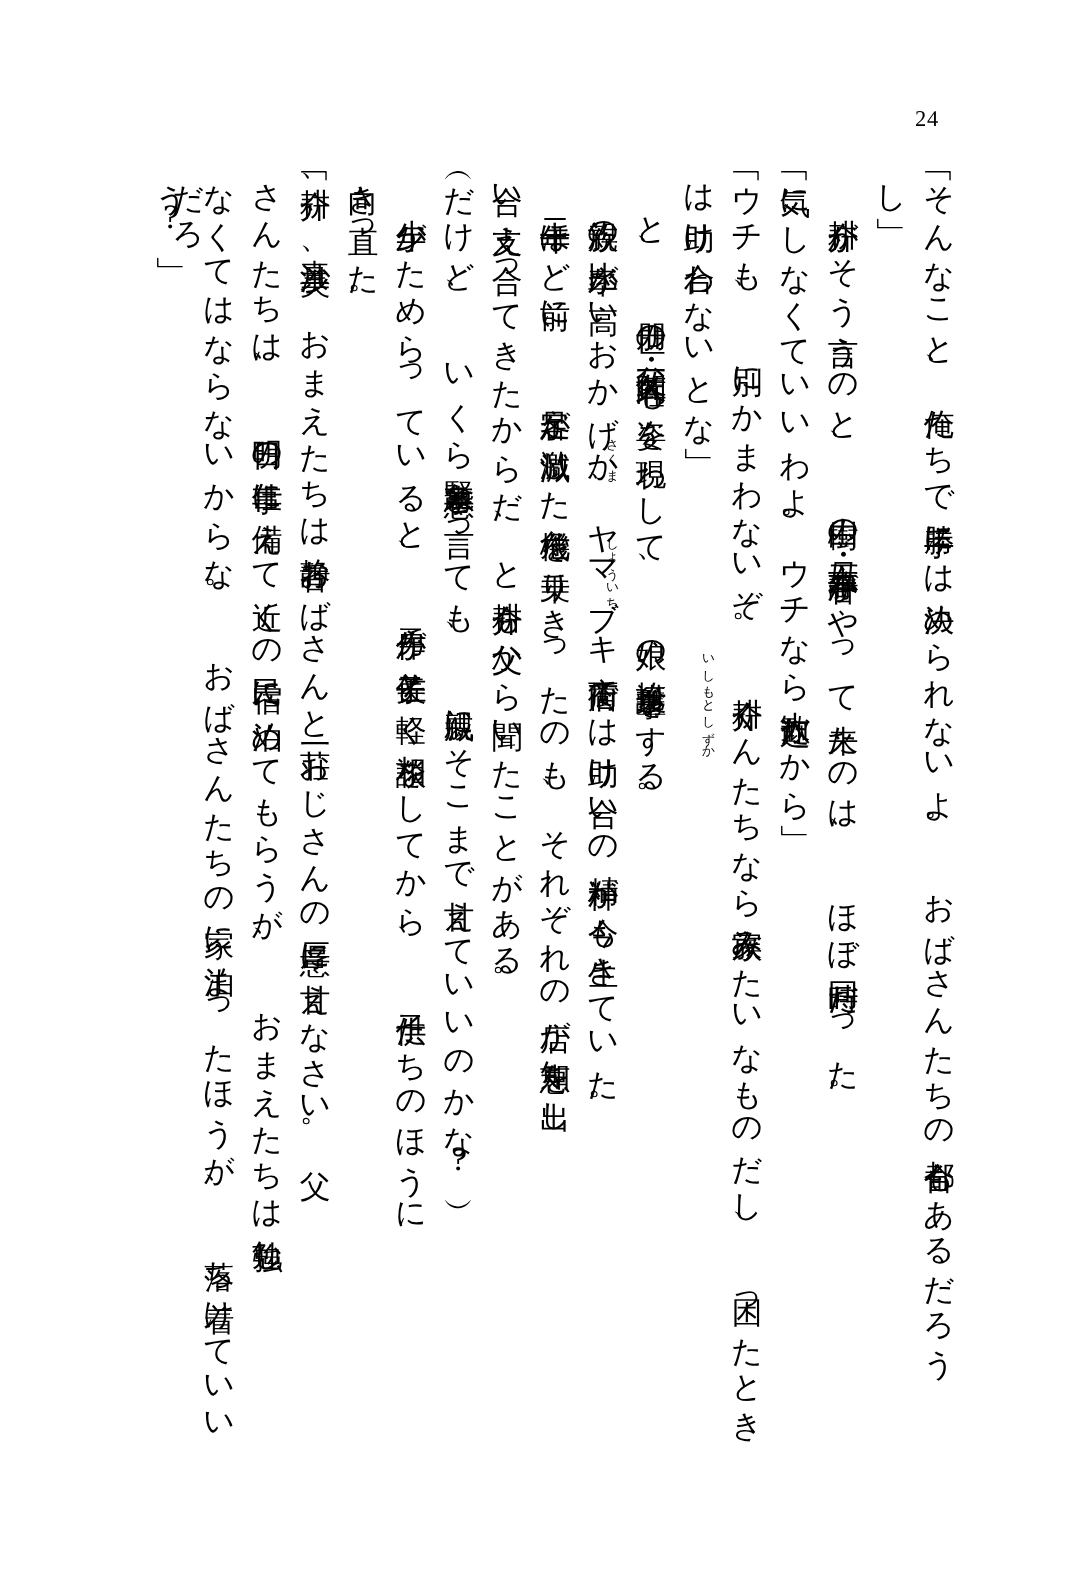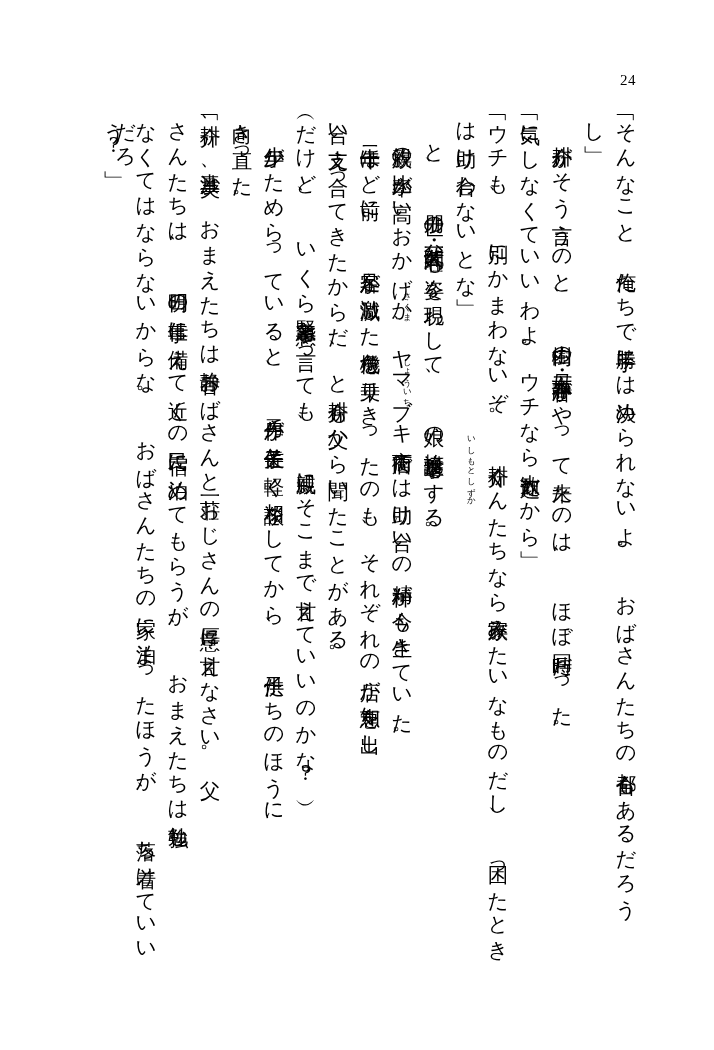--- a/index.html
+++ b/index.html
@@ -18,21 +18,21 @@
   #page {
     position: relative;
     width: 714px;
     height: 1050px;
     background: #ffffff;
   }
   
   #page-number {
     position: absolute;
     top: 72px;
-    right: 78px;
+    right: 88px;
     font-size: 15px;
     letter-spacing: 0.5px;
     font-family: "Liberation Serif", "DejaVu Serif", serif;
   }
   
   #text-block {
     position: absolute;
     top: 108px;
     left: 78px;
     right: 78px;

